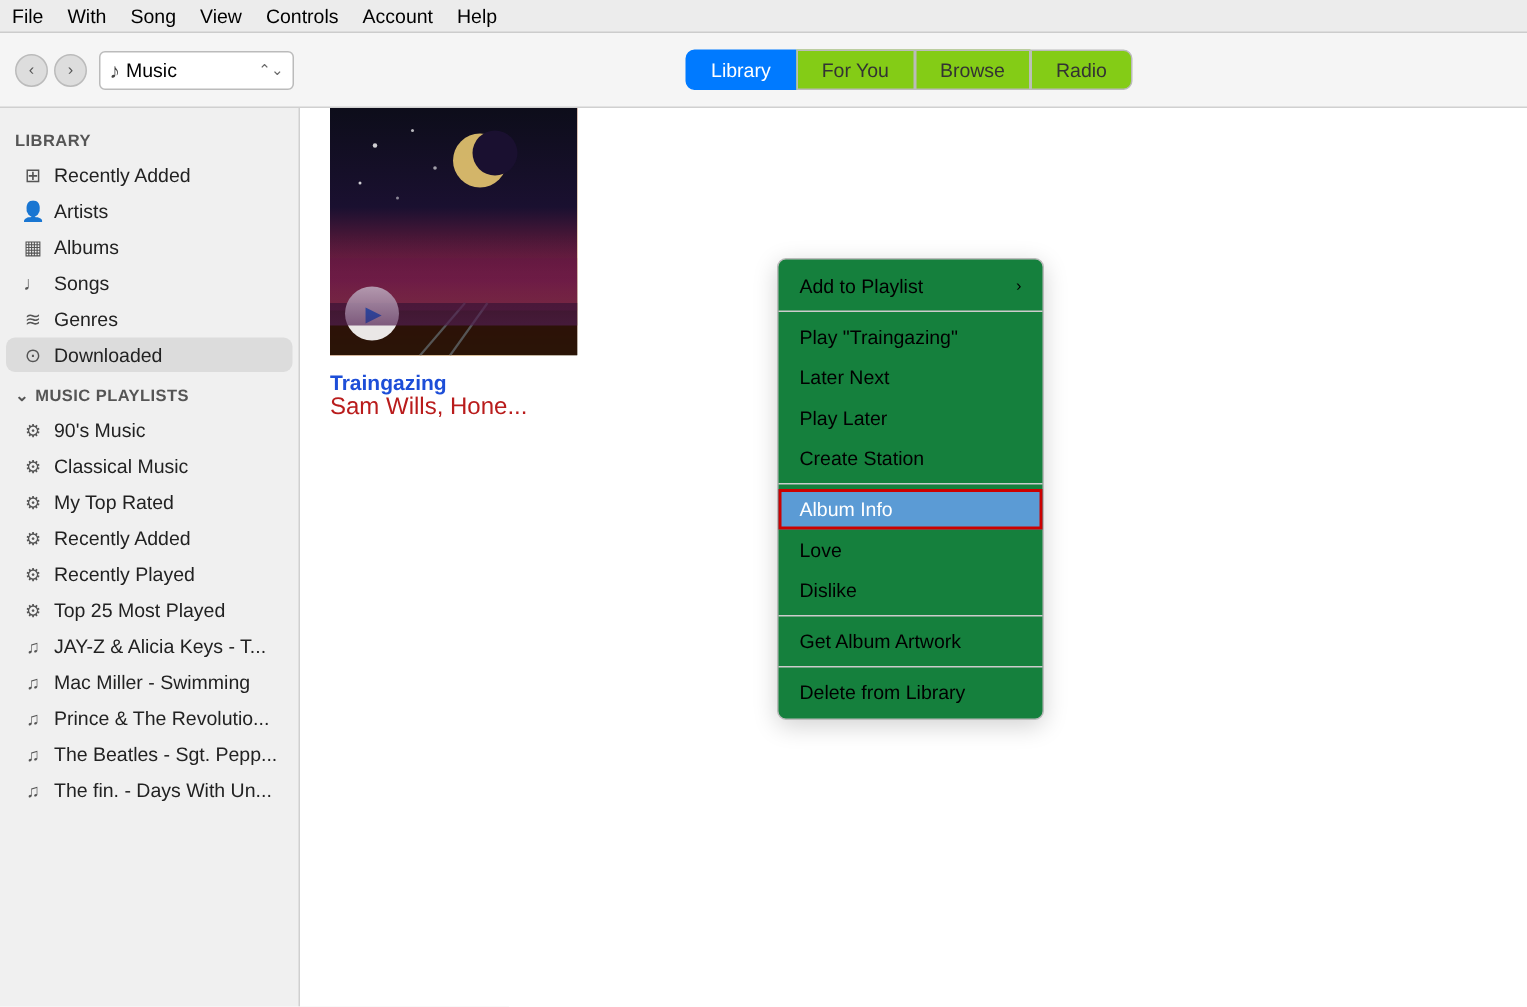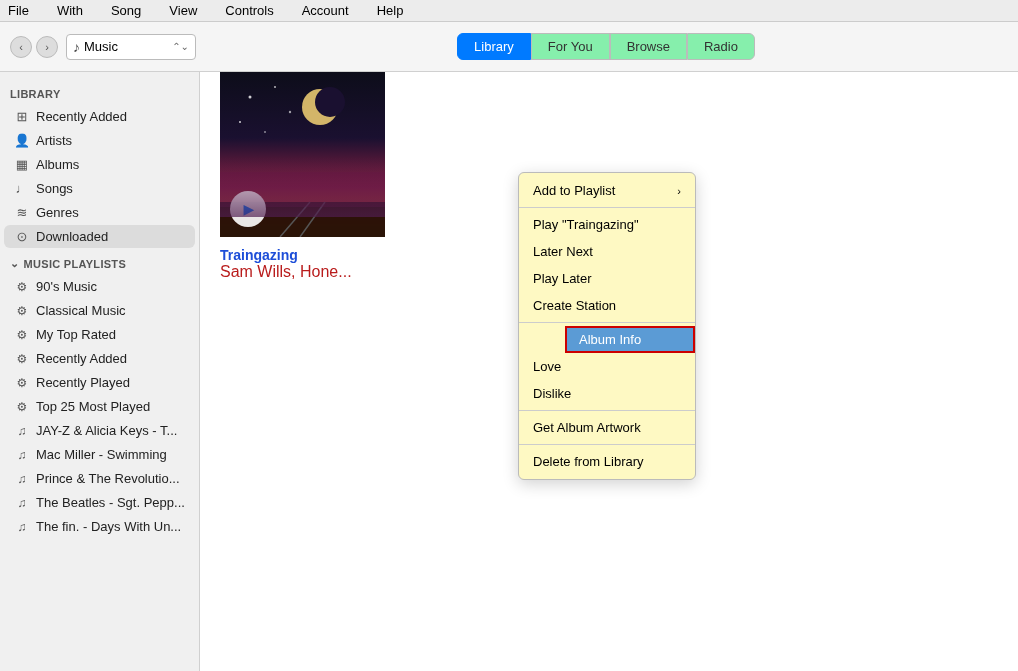--- a/index.html
+++ b/index.html
@@ -1,32 +1,32 @@
 <!DOCTYPE html>
 <html><head>
   <meta charset="utf-8">
   <style>
     * { margin: 0; padding: 0; box-sizing: border-box; }
     body { font-family: -apple-system, BlinkMacSystemFont, "Segoe UI", sans-serif; font-size: 13px; background: #f0f0f0; width: 1018px; height: 671px; overflow: hidden; }
 
     
-    .menu-bar { display: flex; align-items: center; background: #ececec; border-bottom: 1px solid #ccc; padding: 2px 8px; gap: 28px; height: 22px; }
+    .menu-bar { display: flex; align-items: center; background: #ececec; border-bottom: 1px solid #ccc; padding: 2px 8px; gap: 16px; height: 22px; }
     .menu-bar span { font-size: 13px; cursor: pointer; color: #000; }
 
     
     .toolbar { display: flex; align-items: center; background: #f5f5f5; border-bottom: 1px solid #d0d0d0; padding: 6px 10px; gap: 8px; height: 50px; }
     .nav-buttons { display: flex; gap: 4px; }
     .nav-btn { width: 22px; height: 22px; background: #ddd; border: 1px solid #bbb; border-radius: 50%; cursor: pointer; display: flex; align-items: center; justify-content: center; font-size: 11px; color: #555; }
     .source-box { display: flex; align-items: center; background: white; border: 1px solid #bbb; border-radius: 4px; padding: 2px 6px; gap: 4px; width: 130px; height: 26px; cursor: pointer; }
     .source-box .music-icon { font-size: 14px; color: #444; }
     .source-box .source-label { font-size: 13px; flex: 1; }
     .source-box .chevron { font-size: 10px; color: #666; }
     .spacer { flex: 1; }
     .tab-group { display: flex; gap: 0; }
-    .tab { padding: 5px 16px; border: 1px solid #bbb; background: #86efac; cursor: pointer; font-size: 13px; color: #333; }
+    .tab { padding: 5px 16px; border: 1px solid #bbb; background: #84cc16; cursor: pointer; font-size: 13px; color: #333; }
     .tab:first-child { border-radius: 6px 0 0 6px; }
     .tab:last-child { border-radius: 0 6px 6px 0; text-align: right; }
     .tab.active { background: #007AFF; color: white; border-color: #007AFF; }
 
     
     .main { display: flex; height: calc(671px - 72px); }
 
     
     .sidebar { width: 200px; background: #f0f0f0; border-right: 1px solid #d0d0d0; overflow-y: auto; padding: 8px 0; flex-shrink: 0; }
     .sidebar-section-header { font-size: 11px; font-weight: 700; color: #555; padding: 8px 10px 4px 10px; text-transform: uppercase; letter-spacing: 0.3px; }
@@ -49,23 +49,23 @@
     .album-art { width: 100%; height: 100%; background: linear-gradient(135deg, #1a1a2e 0%, #16213e 20%, #c0392b 40%, #e67e22 60%, #f39c12 80%, #2c3e50 100%); position: relative; }
     .album-art::after { content: ''; position: absolute; bottom: 20px; left: 0; right: 0; height: 60px; background: linear-gradient(180deg, transparent, rgba(80,30,80,0.7)); }
     .play-btn-overlay { position: absolute; bottom: 10px; left: 10px; width: 36px; height: 36px; background: rgba(255,255,255,0.9); border-radius: 50%; display: flex; align-items: center; justify-content: center; cursor: pointer; }
     .play-btn-overlay::after { content: '▶'; font-size: 14px; color: #007AFF; margin-left: 2px; }
 
     .album-info { position: absolute; left: 20px; top: 175px; }
     .album-title { font-size: 14px; font-weight: 600; color: #1d4ed8; }
     .album-subtitle { font-size: 16px; color: #b91c1c; }
 
     
-    .context-menu { position: absolute; left: 318px; top: 100px; width: 178px; background: #fef9c3; border: 1px solid #bbb; border-radius: 6px; box-shadow: 0 4px 16px rgba(0,0,0,0.18); z-index: 100; padding: 4px 0; }
+    .context-menu { position: absolute; left: 318px; top: 100px; width: 178px; background: #15803d; border: 1px solid #bbb; border-radius: 6px; box-shadow: 0 4px 16px rgba(0,0,0,0.18); z-index: 100; padding: 4px 0; }
     .ctx-item { padding: 6px 14px; cursor: pointer; font-size: 13px; color: #000; display: flex; align-items: center; justify-content: space-between; }
-    .ctx-item.highlighted { background: #5b9bd5; color: white; outline: 2px solid #cc0000; outline-offset: -2px; margin-left: 46px; }
+    .ctx-item.highlighted { background: #5b9bd5; color: white; outline: 2px solid #cc0000; outline-offset: -2px; }
     .ctx-separator { height: 1px; background: #ccc; margin: 3px 0; }
     .ctx-arrow { font-size: 11px; }
 
     
     ::-webkit-scrollbar { width: 6px; }
     ::-webkit-scrollbar-track { background: transparent; }
     ::-webkit-scrollbar-thumb { background: #bbb; border-radius: 3px; }
   </style>
 </head>
 <body>

